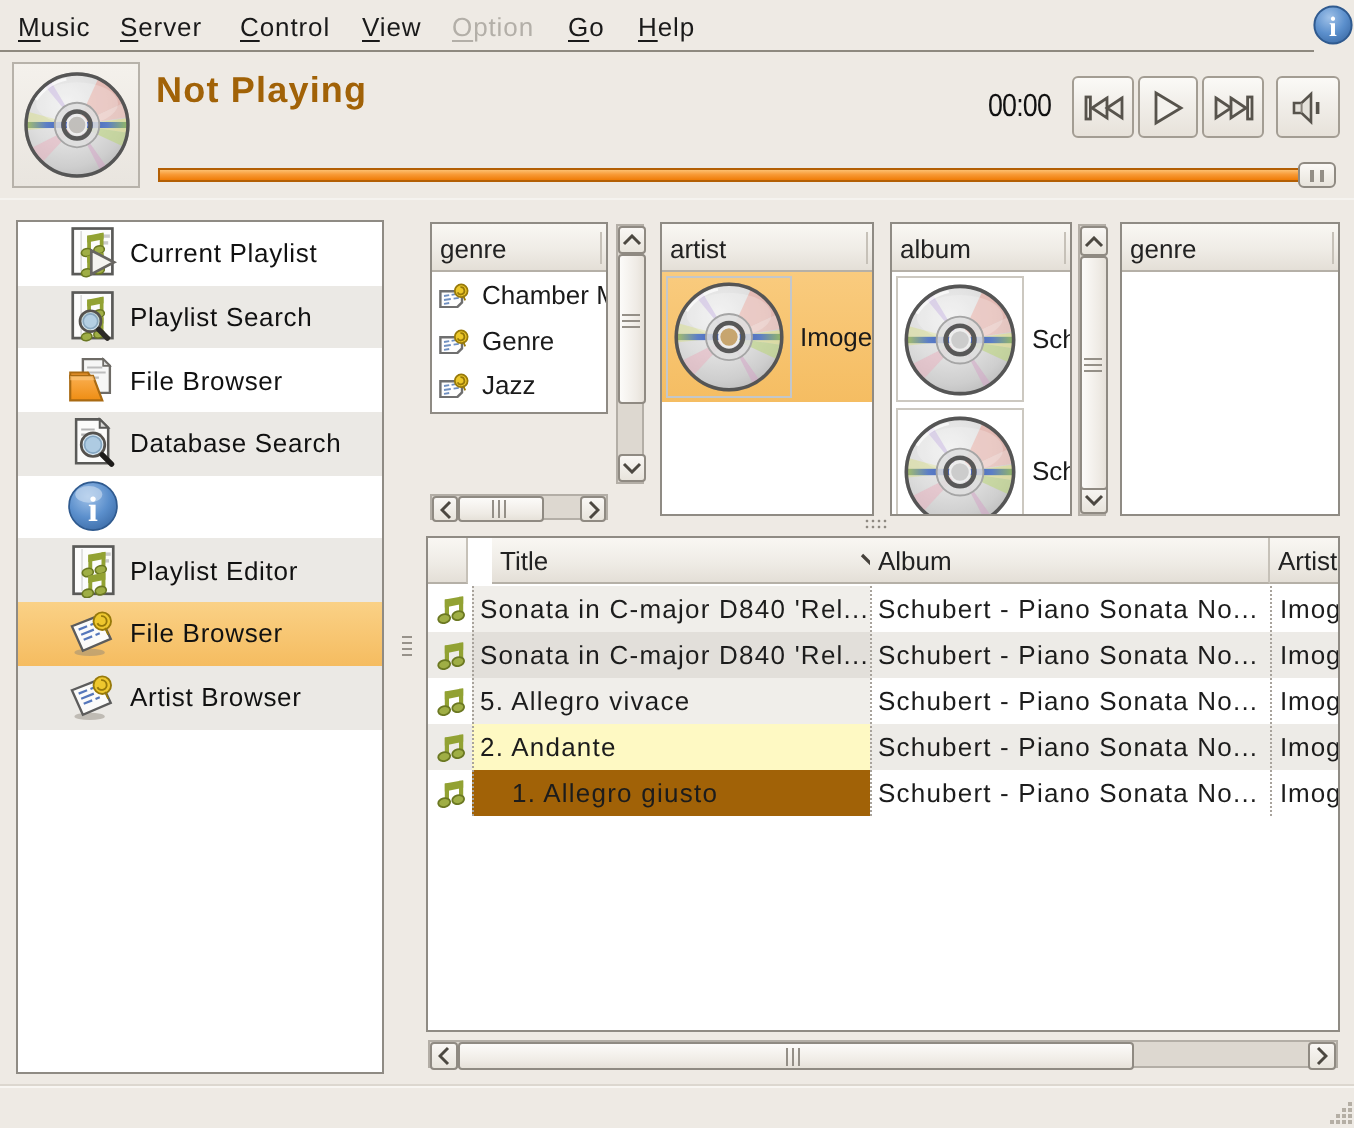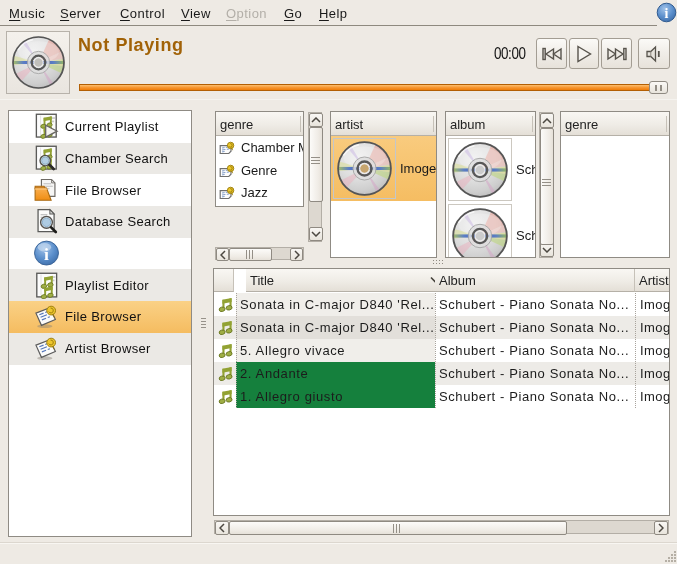--- a/index.html
+++ b/index.html
@@ -195,21 +195,21 @@
   <div class="srow alt">
       <svg class="sicon" viewBox="0 0 32 32">
      <rect x="4" y="1.5" width="23.5" height="27" fill="#fcfcfc" stroke="#5a5a58" stroke-width="1.6"></rect>
      <line x1="9" y1="3" x2="9" y2="27" stroke="#dcdcdc" stroke-width="1"></line>
      <use href="#gnote" transform="translate(9,3.4) scale(1.05)"></use>
      <use href="#gnote" transform="translate(9,15.4) scale(1.05)"></use>
      <circle cx="14.5" cy="18.5" r="6.2" fill="#cfe0ec" fill-opacity="0.88" stroke="#55524e" stroke-width="1.6"></circle>
      <circle cx="14.5" cy="18.5" r="4.3" fill="#b4cfe3" stroke="#8aa8c0" stroke-width="1"></circle>
      <line x1="19.5" y1="23.5" x2="24.5" y2="28.5" stroke="#2c2a28" stroke-width="3.2" stroke-linecap="round"></line>
   </svg>
-      <div class="stxt">Chamber Search</div>
+      <div class="stxt">Playlist Search</div>
     </div>
   <div class="srow">
       <svg class="sicon" viewBox="0 0 32 32">
      <g transform="translate(0,1)">
      <path d="M10,2 L22,2 L26,6 L26,22 L10,22 Z" fill="#f6f6f5" stroke="#6e6b66" stroke-width="1.4"></path>
      <path d="M22,2 L22,6 L26,6 Z" fill="#dcdcda" stroke="#6e6b66" stroke-width="1"></path>
      <path d="M12.5,7 h9 M12.5,10 h11 M12.5,13 h7" stroke="#bdbdbd" stroke-width="1.2"></path>
      <path d="M2.5,10 L13,10 L15,13 L2.5,13 Z" fill="#ef9731" stroke="#a96a12" stroke-width="1.2"></path>
      <path d="M2.5,12 L16,12 L21.5,26.5 L2.5,26.5 Z" fill="url(#foldg)" stroke="#a96a12" stroke-width="1.3"></path>
      <path d="M2.5,12 L16,12 L17,14.5 L2.5,14.5 Z" fill="#fbc377" opacity="0.7"></path>
@@ -387,26 +387,26 @@
   <div class="cell" style="left:22px;top:47px;width:199px;background:#e2dfda;padding-left:4px;letter-spacing:0.62px">Sonata in C-major D840 'Rel...</div>
   <div class="cell" style="left:221px;top:47px;width:200px;background:#edebe7;padding-left:4px;letter-spacing:0.6px">Schubert - Piano Sonata No...</div>
   <div class="cell" style="left:421px;top:47px;width:35px;background:#edebe7;padding-left:5px">Imogen Cooper</div>
 
   <div class="cell" style="left:0;top:70px;width:22px;background:#fff"></div>
   <div class="cell" style="left:22px;top:70px;width:199px;background:#f0eeea;padding-left:4px;letter-spacing:0.62px">5. Allegro vivace</div>
   <div class="cell" style="left:221px;top:70px;width:200px;background:#fff;padding-left:4px;letter-spacing:0.6px">Schubert - Piano Sonata No...</div>
   <div class="cell" style="left:421px;top:70px;width:35px;background:#fff;padding-left:5px">Imogen Cooper</div>
 
   <div class="cell" style="left:0;top:93px;width:22px;background:#edebe7"></div>
-  <div class="cell" style="left:22px;top:93px;width:199px;background:#15803d;padding-left:4px;letter-spacing:0.62px">2. Andante</div>
+  <div class="cell" style="left:22px;top:93px;width:199px;background:#fef9c3;padding-left:4px;letter-spacing:0.62px">2. Andante</div>
   <div class="cell" style="left:221px;top:93px;width:200px;background:#edebe7;padding-left:4px;letter-spacing:0.6px">Schubert - Piano Sonata No...</div>
   <div class="cell" style="left:421px;top:93px;width:35px;background:#edebe7;padding-left:5px">Imogen Cooper</div>
 
   <div class="cell" style="left:0;top:116px;width:22px;background:#fff"></div>
-  <div class="cell" style="left:22px;top:116px;width:199px;background:#15803d;padding-left:4px;letter-spacing:0.62px">1. Allegro giusto</div>
+  <div class="cell" style="left:22px;top:116px;width:199px;background:#a16207;padding-left:20px;letter-spacing:0.62px">1. Allegro giusto</div>
   <div class="cell" style="left:221px;top:116px;width:200px;background:#fff;padding-left:4px;letter-spacing:0.6px">Schubert - Piano Sonata No...</div>
   <div class="cell" style="left:421px;top:116px;width:35px;background:#fff;padding-left:5px">Imogen Cooper</div>
 
   <svg width="15" height="15" viewBox="0 0 15 15" style="position:absolute;left:4px;top:28px">
       <use href="#gnote" transform="translate(1,0.6)"></use>
     </svg>
   <svg width="15" height="15" viewBox="0 0 15 15" style="position:absolute;left:4px;top:51px">
       <use href="#gnote" transform="translate(1,0.6)"></use>
     </svg>
   <svg width="15" height="15" viewBox="0 0 15 15" style="position:absolute;left:4px;top:74px">

